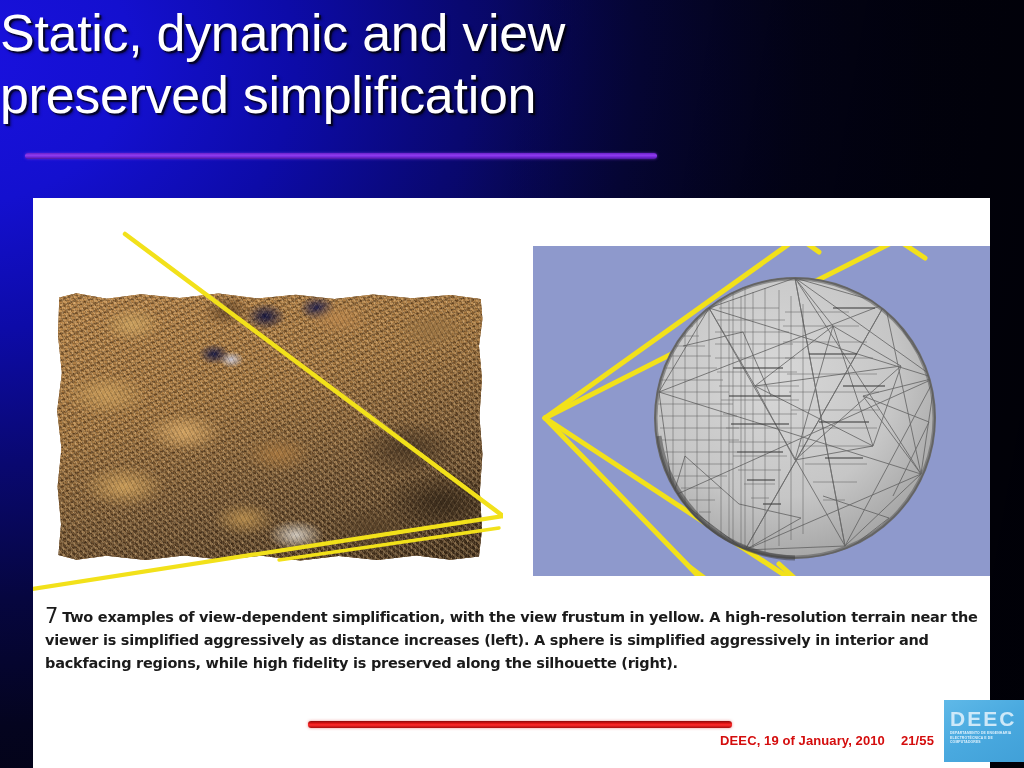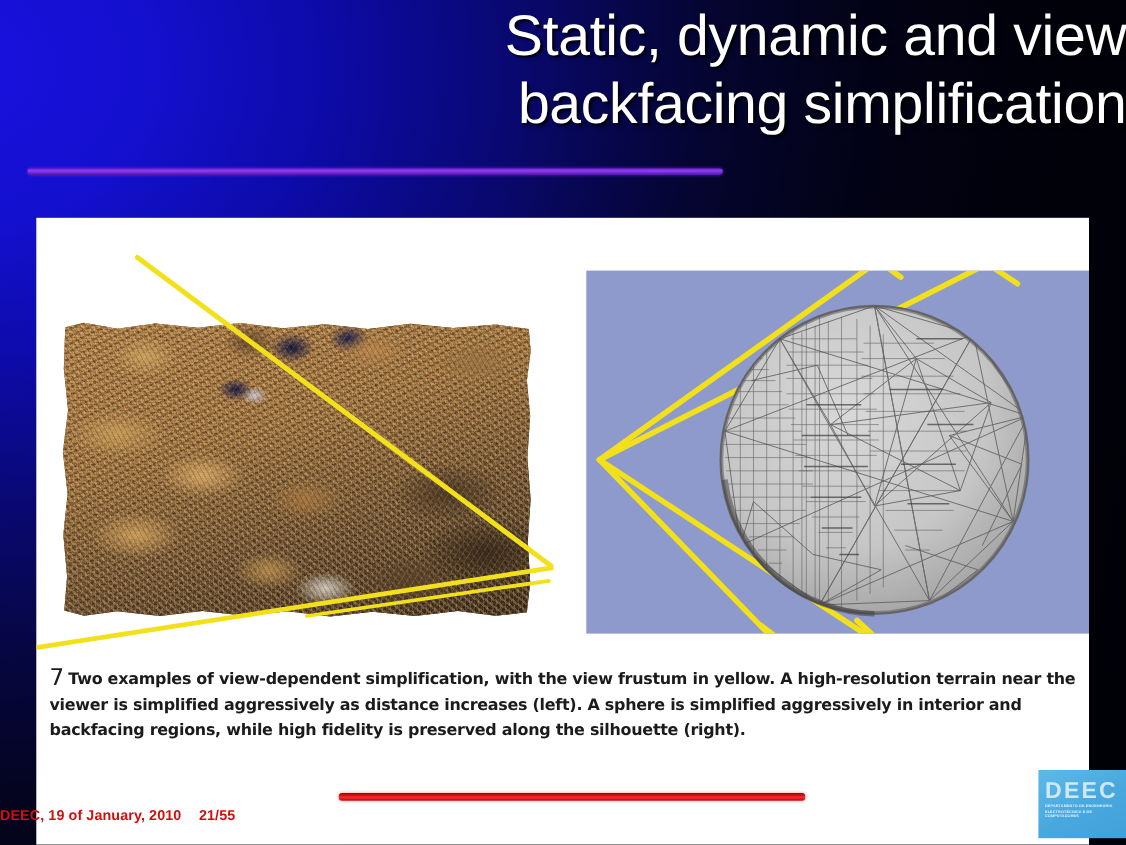--- a/index.html
+++ b/index.html
@@ -36,21 +36,21 @@
     background:
       linear-gradient(100deg, rgba(0,0,0,0) 42%, rgba(0,0,8,0.55) 78%, rgba(0,0,6,0.82) 100%);
   }
 
   
   #title-block {
     position: absolute;
     left: 0;
     top: 2px;
     width: 1024px;
-    text-align: right;
+    text-align: left;
     z-index: 6;
   }
   #title-block .tline {
     color: #ffffff;
     font-size: 52px;
     line-height: 62px;
     font-weight: 400;
     letter-spacing: -0.3px;
     text-shadow: 2px 2px 1px rgba(0,0,0,0.70), 3px 3px 3px rgba(0,0,0,0.35);
     white-space: nowrap;
@@ -181,20 +181,21 @@
     border-radius: 3px;
     background: linear-gradient(180deg, #8c0a0a 0%, #e01515 35%, #ff2b2b 55%, #a80d0d 100%);
     box-shadow: 0 0 3px rgba(220,20,20,0.5);
     z-index: 6;
   }
   #footer-text {
     position: absolute;
     left: 0;
     top: 733px;
     width: 934px;
+    text-align: right;
     color: #d40d0d;
     font-size: 13px;
     font-weight: 700;
     letter-spacing: 0.1px;
     z-index: 6;
     white-space: nowrap;
   }
   #footer-text .pageno { padding-left: 16px; }
 
   
@@ -235,21 +236,21 @@
 </head>
 <body>
 
 <div id="slide">
 
   <div id="bg-gradient"></div>
   <div id="bg-vignette"></div>
 
   <div id="title-block">
     <div class="tline">Static, dynamic and view</div>
-    <div class="tline">backfacing simplification</div>
+    <div class="tline">preserved simplification</div>
   </div>
 
   <div id="title-rule"></div>
 
   <div id="figure-panel">
 
     <div id="terrain-wrap">
       <div id="terrain-img"></div>
       <svg id="terrain-frustum" viewBox="0 0 470 400" preserveAspectRatio="none">
         <line x1="92" y1="36" x2="470" y2="318" stroke="#f2e11a" stroke-width="4.5" stroke-linecap="round"></line>

